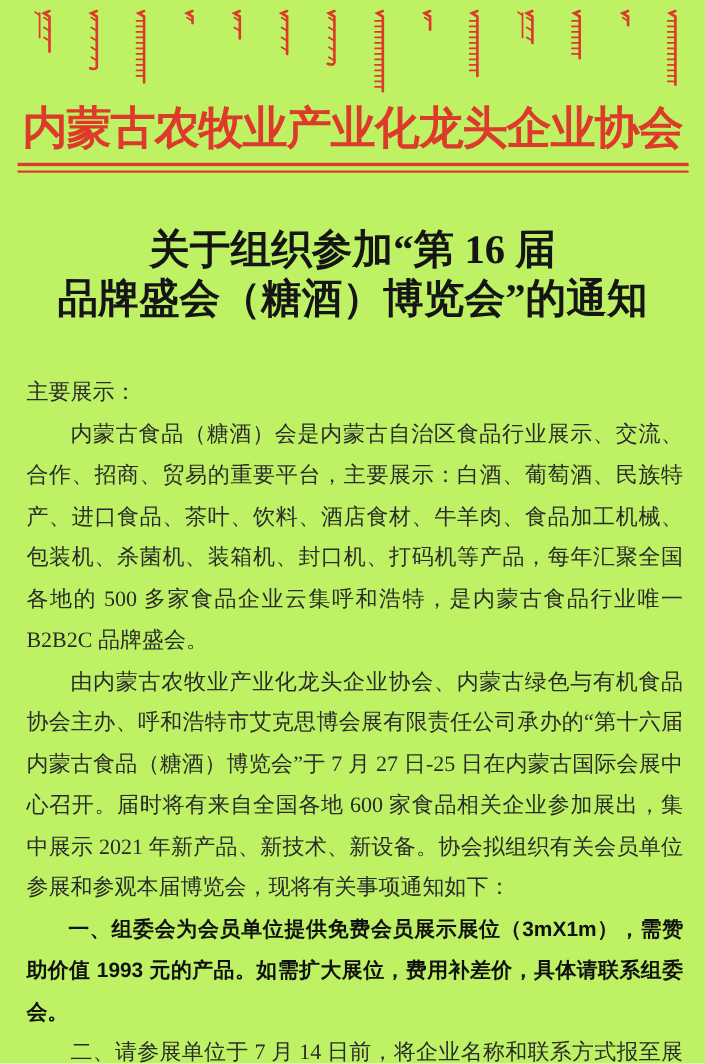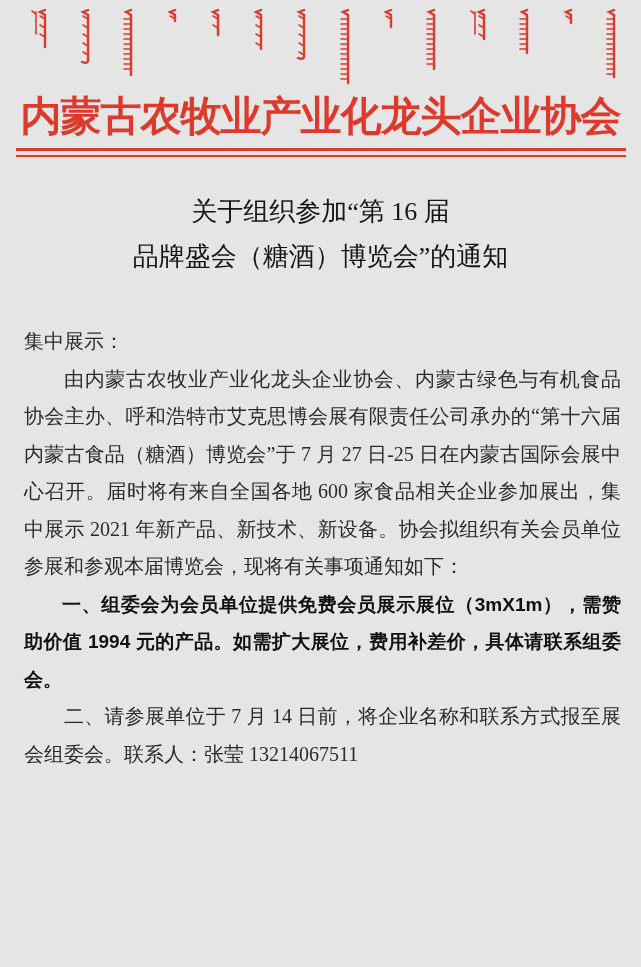--- a/index.html
+++ b/index.html
@@ -4,21 +4,21 @@
 <style>
   :root { --accent: #dd3a2c; --ink: #2b2b2b; }
   * { margin: 0; padding: 0; box-sizing: border-box; }
   html, body { background: #ffffff; }
   body { font-family: "Liberation Serif", "DejaVu Serif", serif; }
   .page {
     position: relative;
     width: 641px;
     height: 967px;
     margin: 0 auto;
-    background: #e5e5e5;
+    background: #bef264;
     overflow: hidden;
   }
   
   .letterhead { padding-top: 8px; }
   .mong-row {
     height: 80px;
     margin: 0 22px 0 30px;
     display: flex;
     justify-content: space-between;
     align-items: flex-start;
@@ -36,25 +36,25 @@
     font-family: "Liberation Serif", "DejaVu Serif", serif;
   }
   .double-rule {
     margin: 6px 15px 0 16px;
     height: 9px;
     border-top: 3px solid var(--accent);
     border-bottom: 2px solid var(--accent);
   }
   
   .notice-title {
-    margin-top: 32px;
+    margin-top: 48px;
     text-align: center;
-    font-weight: normal;
+    font-weight: bold;
     color: #151515;
-    font-size: 26px;
+    font-size: 37px;
     line-height: 45px;
   }
   
   .doc-body {
     margin: 44px 20px 0 24px;
     color: var(--ink);
     font-size: 20px;
     line-height: 37.5px;
     text-align: justify;
   }
@@ -134,20 +134,21 @@
     <div class="org-name">内蒙古农牧业产业化龙头企业协会</div>
     <div class="double-rule"></div>
   </div>
 
   <div class="notice-title">
     <div>关于组织参加“第 16 届</div>
     <div>品牌盛会（糖酒）博览会”的通知</div>
   </div>
 
   <div class="doc-body">
-    <p class="no-indent">集中展示：</p>
+    <p class="no-indent">主要展示：</p>
+    <p>内蒙古食品（糖酒）会是内蒙古自治区食品行业展示、交流、合作、招商、贸易的重要平台，主要展示：白酒、葡萄酒、民族特产、进口食品、茶叶、饮料、酒店食材、牛羊肉、食品加工机械、包装机、杀菌机、装箱机、封口机、打码机等产品，每年汇聚全国各地的 500 多家食品企业云集呼和浩特，是内蒙古食品行业唯一 B2B2C 品牌盛会。</p>
     <p>由内蒙古农牧业产业化龙头企业协会、内蒙古绿色与有机食品协会主办、呼和浩特市艾克思博会展有限责任公司承办的“第十六届内蒙古食品（糖酒）博览会”于 7 月 27 日-25 日在内蒙古国际会展中心召开。届时将有来自全国各地 600 家食品相关企业参加展出，集中展示 2021 年新产品、新技术、新设备。协会拟组织有关会员单位参展和参观本届博览会，现将有关事项通知如下：</p>
-    <p class="bold-item">一、组委会为会员单位提供免费会员展示展位（3mX1m），需赞助价值 1994 元的产品。如需扩大展位，费用补差价，具体请联系组委会。</p>
+    <p class="bold-item">一、组委会为会员单位提供免费会员展示展位（3mX1m），需赞助价值 1993 元的产品。如需扩大展位，费用补差价，具体请联系组委会。</p>
     <p>二、请参展单位于 7 月 14 日前，将企业名称和联系方式报至展会组委会。联系人：张莹  13214067511</p>
 
   </div>
 
 </div>
 
 </body></html>

